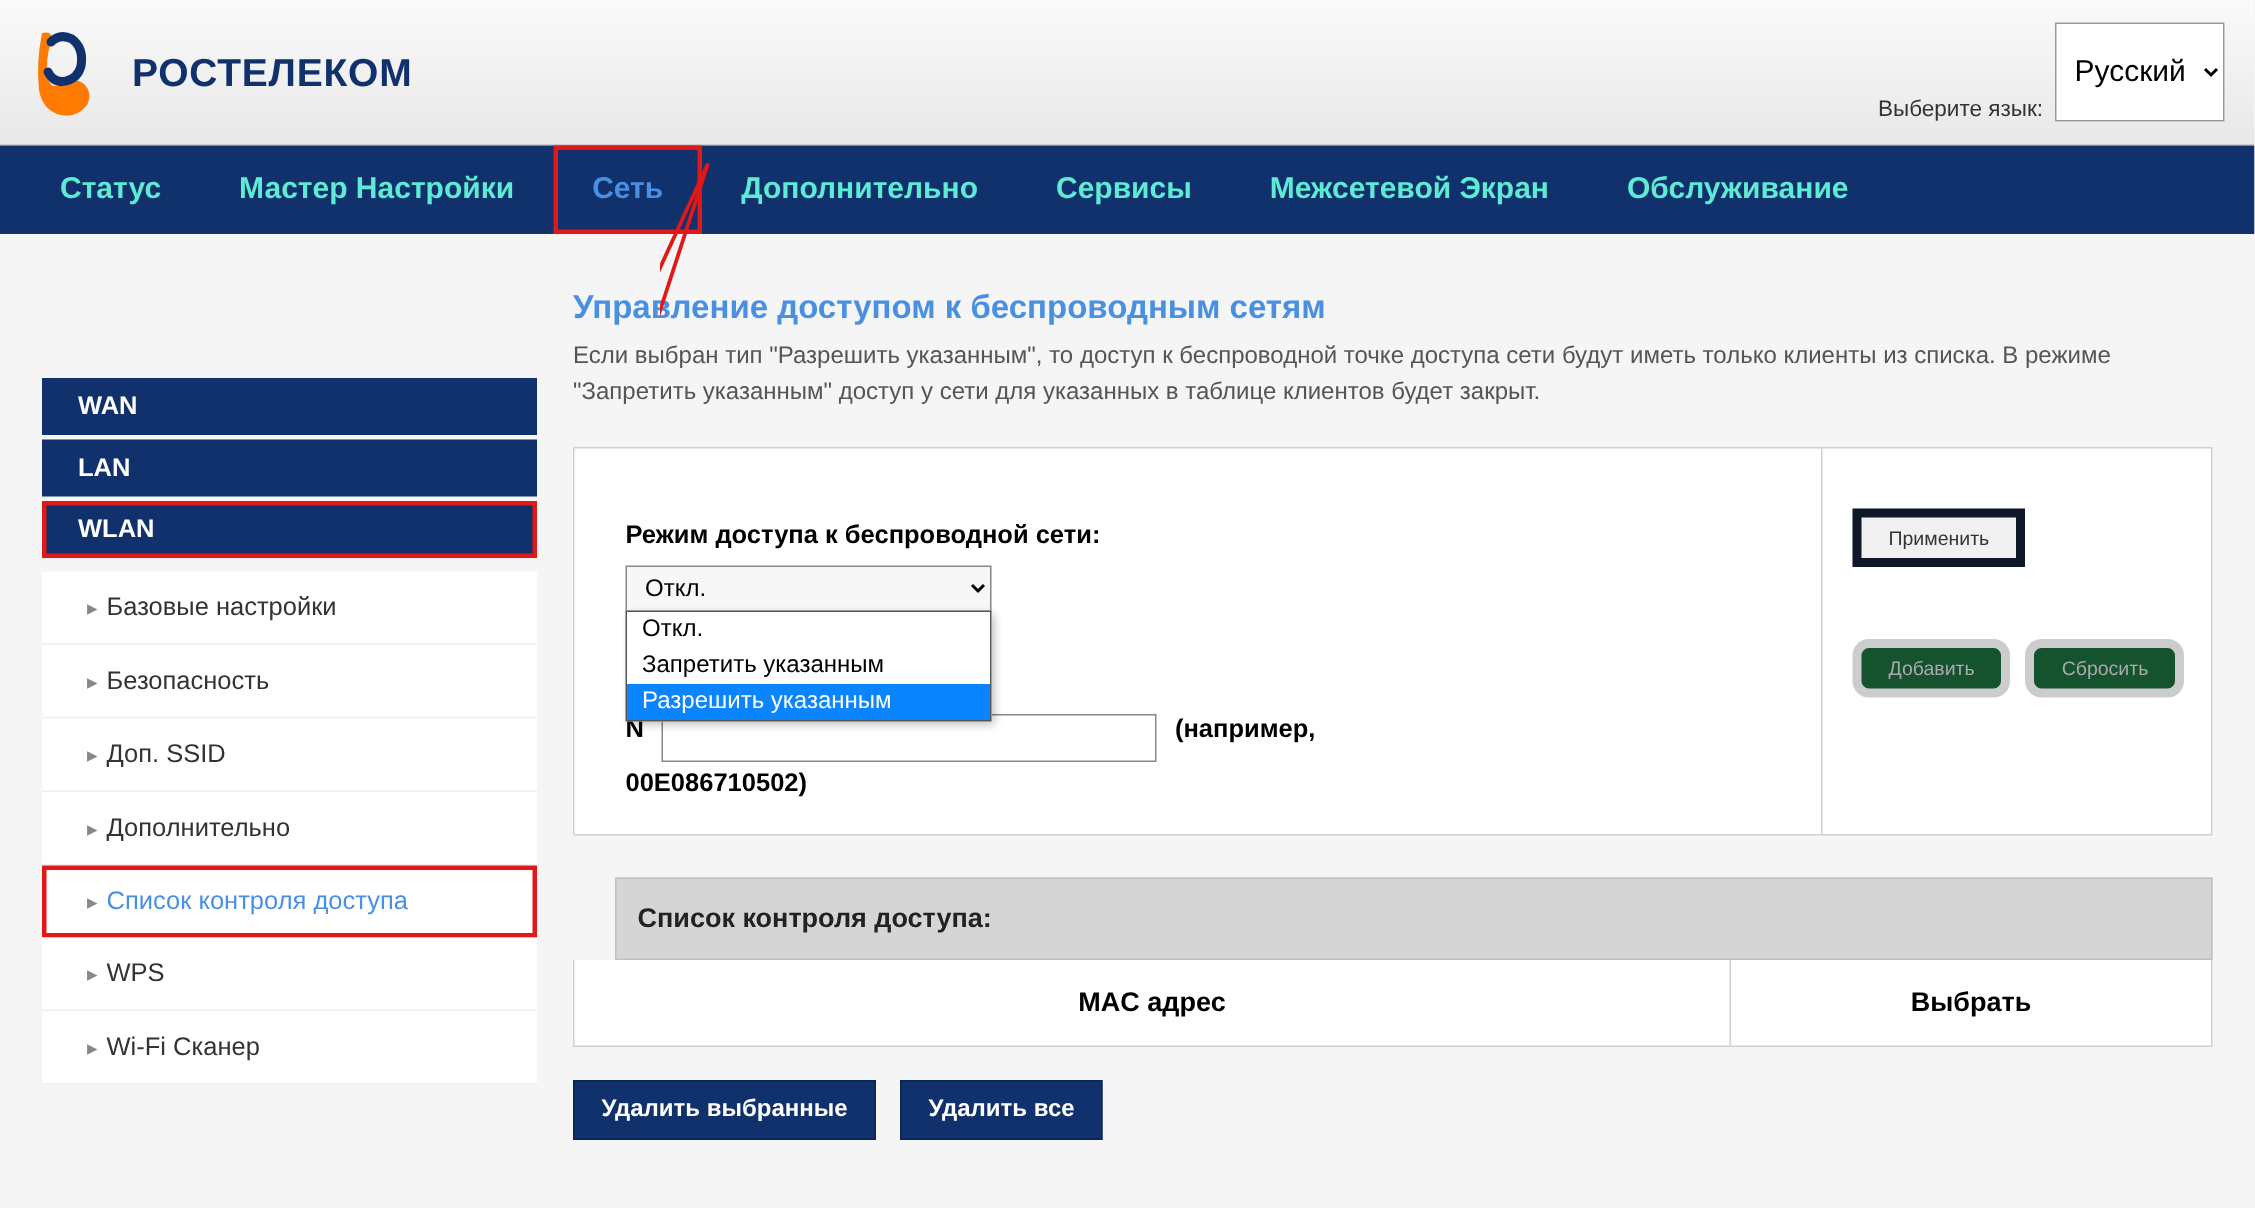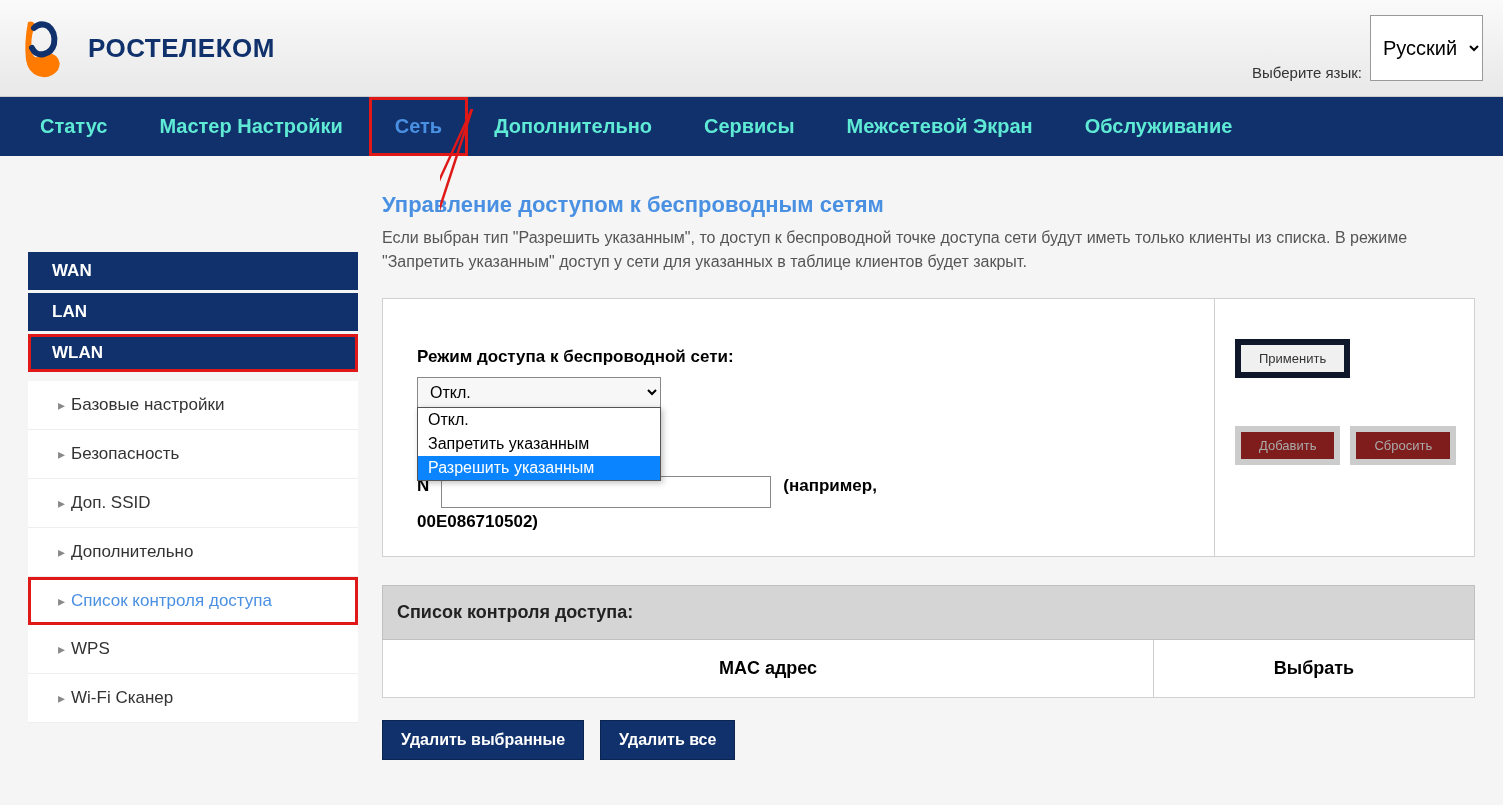--- a/index.html
+++ b/index.html
@@ -82,26 +82,26 @@
   width: 330px; padding: 6px; font-size: 16px; border: 1px solid #888;
   background: #fff;
 }
 .example-text { font-size: 17px; font-weight: bold; color: #000; }
 .example-sub { font-size: 17px; font-weight: bold; color: #000; margin-top: 4px; }
 
 .btn {
   padding: 6px 18px; font-size: 13px; background: #f0f0f0;
   border: 6px solid #0f172a; cursor: pointer; color: #333;
 }
-.btn.disabled { color: #aaa; background: #7f1d1d; border-color: #ccc; cursor: not-allowed; }
+.btn.disabled { color: #aaa; background: #14532d; border-color: #ccc; cursor: not-allowed; border-radius: 11px; }
 .btn-row { display: flex; gap: 10px; margin-top: 48px; }
 
 .acl-title-bar {
   background: #d5d5d5; padding: 16px 14px; font-size: 18px;
-  font-weight: bold; color: #222; border: 1px solid #c0c0c0;
+  font-weight: bold; color: #222; border: 1px solid #c0c0c0; margin-left: 28px;
 }
 .acl-table { display: flex; background: #fff; border: 1px solid #d0d0d0; border-top: none; }
 .acl-col-mac { flex: 1; padding: 18px; text-align: center; font-size: 18px; font-weight: bold; border-right: 1px solid #d0d0d0; }
 .acl-col-sel { width: 320px; padding: 18px; text-align: center; font-size: 18px; font-weight: bold; }
 
 .btn-primary {
   background: #10316b; color: #fff; border: 1px solid #0a2550;
   padding: 10px 18px; font-size: 16px; font-weight: bold; cursor: pointer;
 }
 .action-row { display: flex; gap: 16px; margin-top: 22px; }

